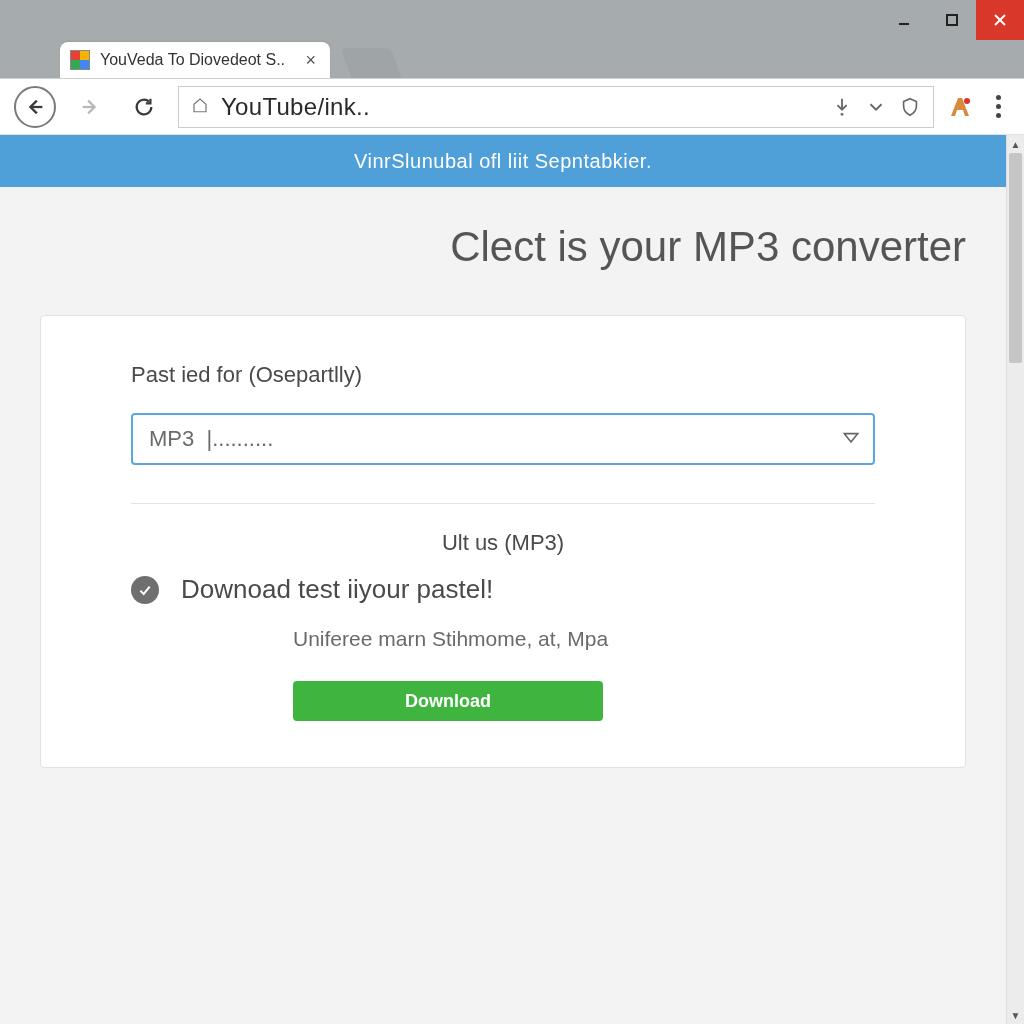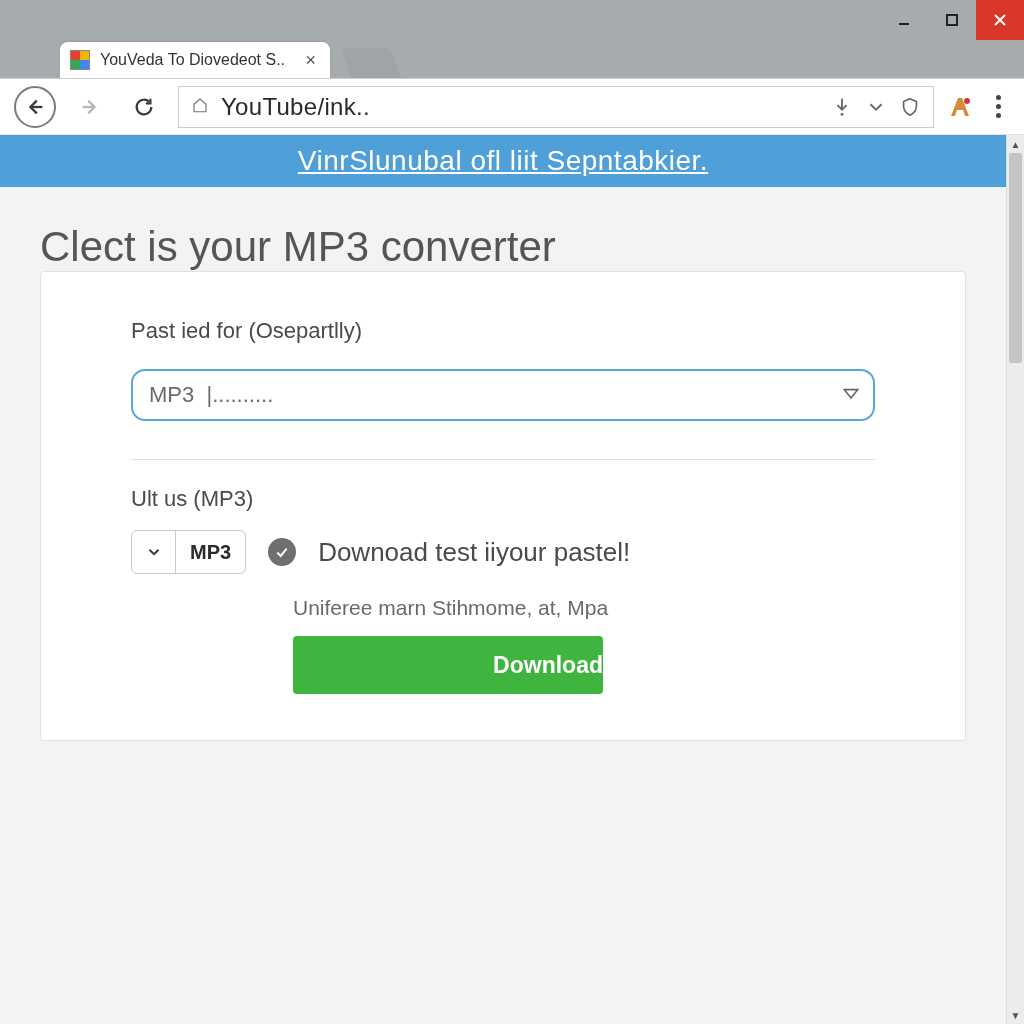--- a/index.html
+++ b/index.html
@@ -37,44 +37,44 @@
   .menu-btn { width:24px; display:flex; flex-direction:column; gap:4px; align-items:center; justify-content:center; }
   .menu-btn span { width:5px; height:5px; background:#444; border-radius:50%; }
 
   
   .viewport { flex:1; position:relative; overflow:hidden; background:#f3f3f3; }
   .scrollbar { position:absolute; right:0; top:0; bottom:0; width:18px; background:#ececec; border-left:1px solid #ddd; display:flex; flex-direction:column; }
   .scroll-arrow { height:18px; display:flex; align-items:center; justify-content:center; color:#555; font-size:10px;}
   .scroll-track { flex:1; position:relative; }
   .scroll-thumb { position:absolute; left:2px; right:2px; top:0; height:210px; background:#c5c5c5; border-radius:2px; }
 
-  .banner { height:52px; background:#4f9fd8; color:#fff; font-size:28px; display:flex; align-items:center; justify-content:center; letter-spacing:.5px; margin-right:18px;text-decoration:underline;}
+  .banner { height:52px; background:#4f9fd8; color:#fff; font-size:20px; display:flex; align-items:center; justify-content:center; letter-spacing:.5px; margin-right:18px;}
   .page { padding:36px 40px 0 40px; margin-right:18px; }
-  .page h1 { text-align:left; font-size:42px; font-weight:400; color:#555; }
+  .page h1 { text-align:right; font-size:42px; font-weight:400; color:#555; margin-bottom:44px; }
 
   .card { background:#fff; border:1px solid #e2e2e2; border-radius:4px; padding:46px 90px 46px 90px; }
   .field-label { font-size:22px; color:#4a4a4a; margin-bottom:25px; }
   .url-input-wrap { position:relative; }
-  .url-input { width:100%; height:52px; border:2px solid #5aa7da; border-radius:14px; padding:0 48px 0 16px; font-size:22px; color:#6a6a6a; outline:none; background:#fff;}
+  .url-input { width:100%; height:52px; border:2px solid #5aa7da; border-radius:4px; padding:0 48px 0 16px; font-size:22px; color:#6a6a6a; outline:none; background:#fff;}
   .url-input-caret { position:absolute; right:14px; top:50%; transform:translateY(-50%); }
   .url-input-caret svg{ width:20px; height:20px; stroke:#666; fill:none; stroke-width:2;}
 
   .divider { height:1px; background:#e3e3e3; margin:38px 0 26px 0; }
 
-  .format-label { font-size:22px; color:#4a4a4a; margin-bottom:18px; }
+  .format-label { font-size:22px; color:#4a4a4a; margin-bottom:18px;text-align:center; }
   .row2 { display:flex; align-items:center; gap:22px; margin-bottom:22px;}
   .format-select { display:flex; border:1px solid #c8c8c8; border-radius:6px; overflow:hidden; height:44px; }
   .format-select .chevcell{ width:44px; display:flex; align-items:center; justify-content:center; border-right:1px solid #c8c8c8;}
   .format-select .chevcell svg{width:18px;height:18px;stroke:#333;stroke-width:2.4;fill:none;}
   .format-select .valcell{ padding:0 14px; display:flex; align-items:center; font-size:20px; font-weight:700; color:#2b2b2b;}
   .check-badge { width:28px; height:28px; border-radius:50%; background:#6f6f6f; display:flex; align-items:center; justify-content:center;}
   .check-badge svg{width:16px;height:16px;stroke:#fff;stroke-width:3;fill:none;}
   .status-text { font-size:26px; color:#4a4a4a; }
-  .subnote { font-size:21px; color:#6a6a6a; margin-left:162px; margin-bottom:16px;}
-  .dl-btn { display:block; margin-left:162px; background:#3fb53f; color:#fff; border:none; height:58px; width:310px; font-size:23px; font-weight:600; border-radius:4px; cursor:pointer;text-align:right; }
+  .subnote { font-size:21px; color:#6a6a6a; margin-left:162px; margin-bottom:30px;}
+  .dl-btn { display:block; margin-left:162px; background:#3fb53f; color:#fff; border:none; height:40px; width:310px; font-size:18px; font-weight:600; border-radius:4px; cursor:pointer; }
 </style>
 </head>
 <body>
 
 <div class="titlebar">
   <div class="titlebar-btn">
     <svg viewBox="0 0 14 14">
         <line x1="2" y1="11" x2="12" y2="11" stroke="currentColor" stroke-width="2"></line>
       </svg>
   </div>
@@ -181,28 +181,20 @@
                 <polygon points="4 8 20 8 12 18"></polygon>
               </svg>
           </span>
         </div>
 
         <div class="divider"></div>
 
         <div class="format-label">Ult us (MP3)</div>
 
         <div class="row2">
-          <div class="format-select">
-            <div class="chevcell">
-              <svg viewBox="0 0 24 24">
-                  <polyline points="6 9 12 15 18 9"></polyline>
-                </svg>
-            </div>
-            <div class="valcell">MP3</div>
-          </div>
           <div class="check-badge">
             <svg viewBox="0 0 24 24">
                 <polyline points="5 13 10 18 19 7"></polyline>
               </svg>
           </div>
           <div class="status-text">Downoad test iiyour pastel!</div>
         </div>
 
         <div class="subnote">Uniferee marn Stihmome, at, Mpa</div>
 

